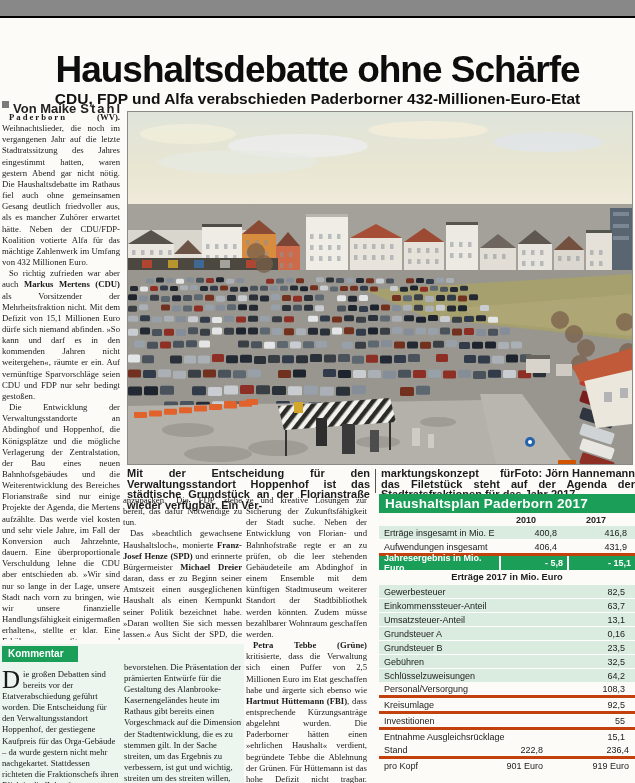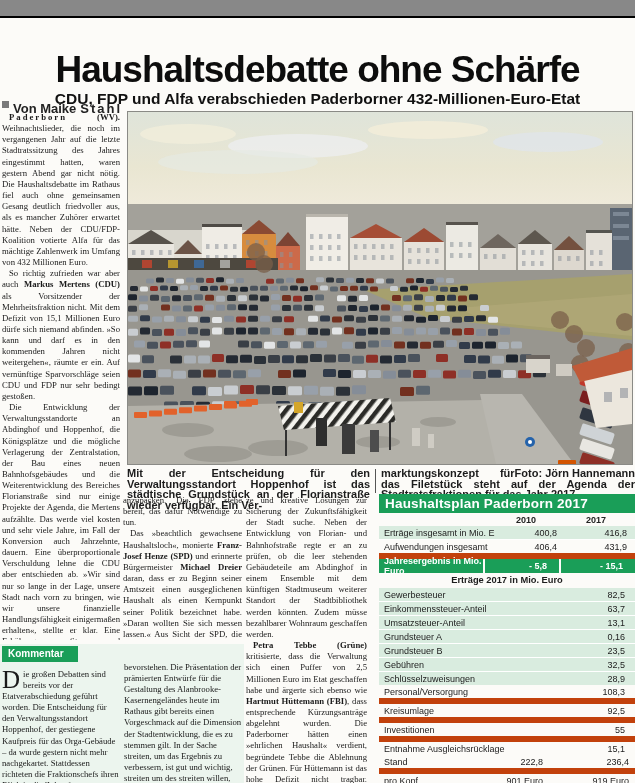--- a/index.html
+++ b/index.html
@@ -56,26 +56,26 @@
     font-family:"Liberation Sans",sans-serif;color:#222;}
   .t-title{background:var(--green);color:#fff;font-weight:700;font-size:13.5px;
     height:19px;line-height:19px;padding-left:6px;letter-spacing:.2px;}
   .t-years{display:flex;height:13px;align-items:center;font-size:9px;font-weight:700;}
   .trow{display:flex;height:13px;align-items:center;font-size:9px;}
   .lbl{flex:1;padding-left:5px;white-space:nowrap;overflow:hidden;}
   .num{width:62px;text-align:right;padding-right:8px;}
   .yr{text-align:center;padding-right:8px;}
   .num1{width:72px;text-align:right;padding-right:10px;}
   .tint{background:var(--tint);}
-  .trow.hair{border-bottom:6px solid #c2410c;}
+  .trow.hair{border-bottom:3px solid #c2410c;}
   .trow.whair{border-bottom:1px solid #fff;}
   .grow{display:flex;height:14px;align-items:stretch;font-size:9px;font-weight:700;color:#fff;}
   .grow .gc{background:var(--green);display:flex;align-items:center;}
   .grow .gl{flex:1;padding-left:5px;}
-  .grow .gn{width:62px;justify-content:flex-end;padding-right:12px;margin-left:2px;}
+  .grow .gn{width:62px;justify-content:flex-end;padding-right:4px;margin-left:2px;}
   .grow .gd{width:80px;justify-content:flex-end;padding-right:6px;margin-left:2px;}
   .t-sec{height:15px;line-height:15px;text-align:center;font-weight:700;font-size:9.3px;color:#1c1c1c;}
 </style>
 </head>
 <body>
 
 <div class="page">
   <div class="toprule"></div>
 
   <h1 class="headline">Haushaltsdebatte ohne Schärfe</h1>
@@ -657,21 +657,21 @@
         <div class="trow tint whair">
           <span class="lbl">Grundsteuer B</span>
           <span class="num1">23,5</span>
         </div>
         <div class="trow tint whair">
           <span class="lbl">Gebühren</span>
           <span class="num1">32,5</span>
         </div>
         <div class="trow tint">
           <span class="lbl">Schlüsselzuweisungen</span>
-          <span class="num1">28,9</span>
+          <span class="num1">64,2</span>
         </div>
       </div>
     <div id="t-aufwend">
         <div class="trow hair">
           <span class="lbl">Personal/Versorgung</span>
           <span class="num1">108,3</span>
         </div>
         <div class="trow hair">
           <span class="lbl">Kreisumlage</span>
           <span class="num1">92,5</span>

